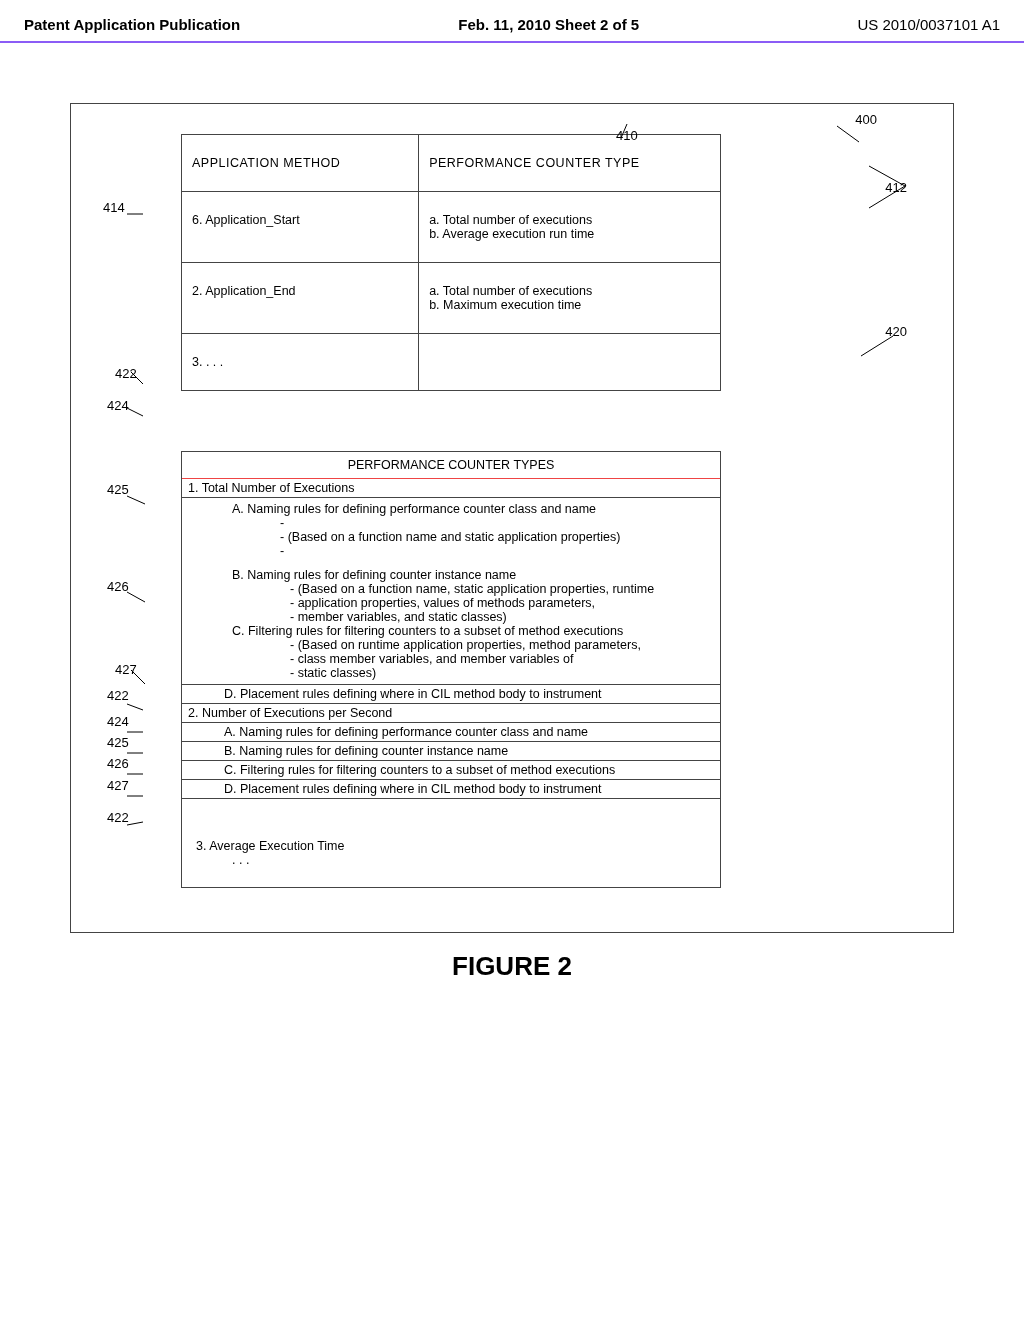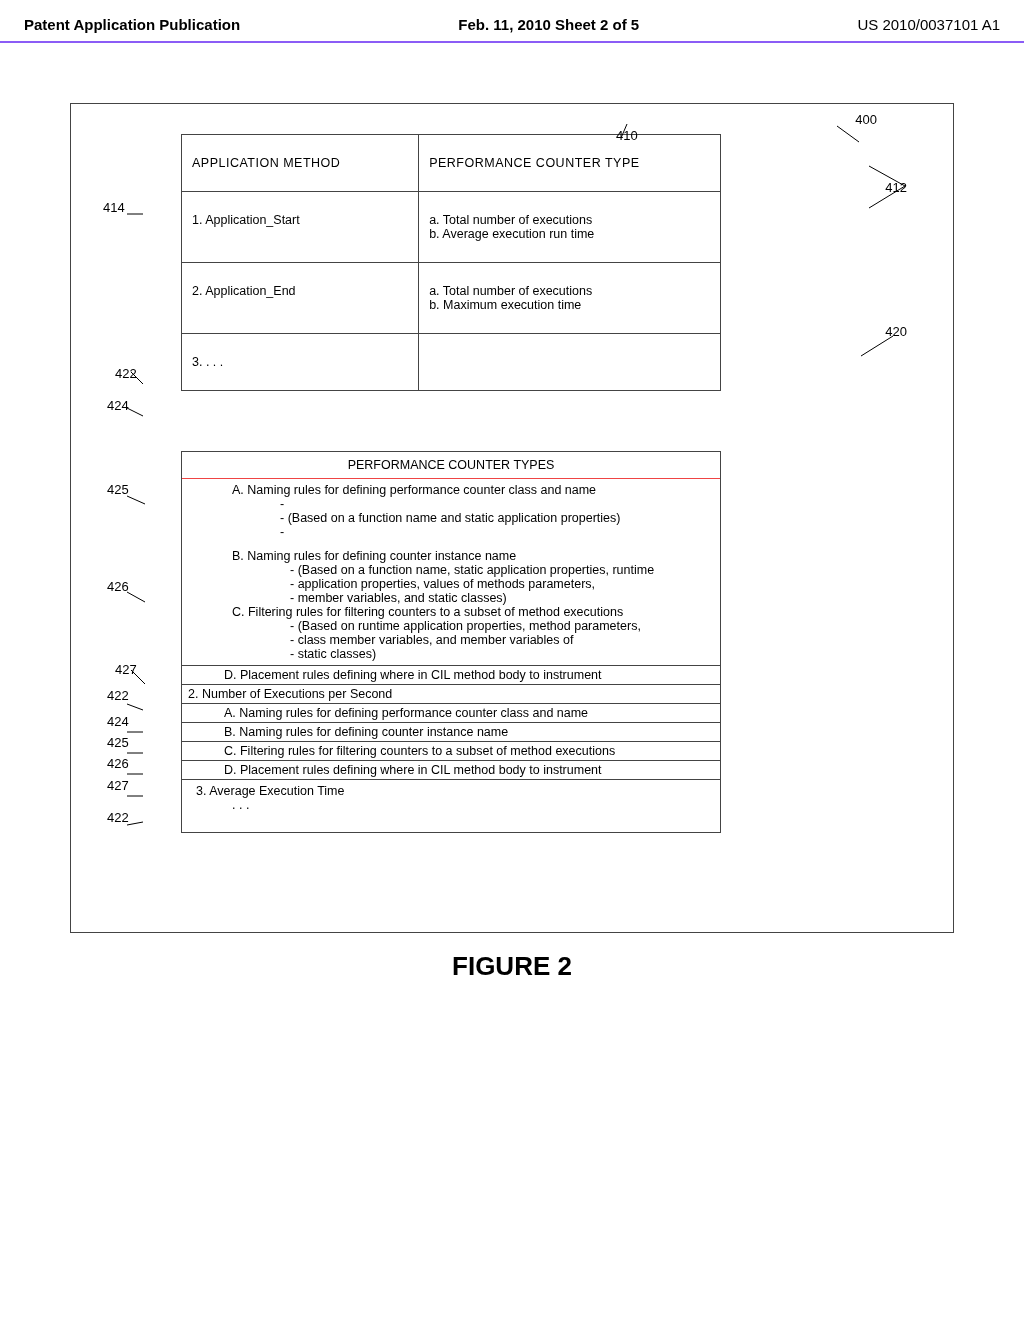--- a/index.html
+++ b/index.html
@@ -160,21 +160,21 @@
           <line x1="0" y1="3" x2="16" y2="0" stroke="#000"></line>
         </svg></span>
 
     <table class="t400">
       <tbody>
           <tr class="t400-head">
         <td style="width:44%;">APPLICATION METHOD</td>
         <td>PERFORMANCE COUNTER TYPE</td>
       </tr>
       <tr>
-        <td>1.  Application_Start</td>
+        <td>6.  Application_Start</td>
         <td>
           <div>a.  Total number of executions</div>
           <div>b.  Average execution run time</div>
         </td>
       </tr>
       <tr>
         <td>2.  Application_End</td>
         <td>
           <div>a.  Total number of executions</div>
           <div>b.  Maximum execution time</div>
@@ -183,20 +183,21 @@
       <tr>
         <td style="height:30px;">3.  .  .  .</td>
         <td></td>
       </tr>
     </tbody>
       </table>
 
     <div class="types-box">
       <div class="types-head">PERFORMANCE COUNTER TYPES</div>
 
+      <div class="types-row lvl1">1.  Total Number of Executions</div>
       <div class="types-row" style="padding-top:4px; padding-bottom:4px;">
         <div class="lvl2">A.  Naming rules for defining performance counter class and name</div>
         <div class="lvl3 blank">-</div>
         <div class="lvl3">-  (Based on a function name and static application properties)</div>
         <div class="lvl3 blank">-</div>
         <div style="height:10px"></div>
         <div class="lvl2">B.  Naming rules for defining counter instance name</div>
         <div class="lvl3b">-  (Based on a function name, static application properties, runtime</div>
         <div class="lvl3b">-  application properties, values of methods parameters,</div>
         <div class="lvl3b">-  member variables, and static classes)</div>
@@ -206,21 +207,21 @@
         <div class="lvl3b">-  static classes)</div>
       </div>
       <div class="types-row lvl2">D.  Placement rules defining where in CIL method body to instrument</div>
 
       <div class="types-row lvl1">2.  Number of Executions per Second</div>
       <div class="types-row lvl2">A.  Naming rules for defining performance counter class and name</div>
       <div class="types-row lvl2">B.  Naming rules for defining counter instance name</div>
       <div class="types-row lvl2">C.  Filtering rules for filtering counters to a subset of method executions</div>
       <div class="types-row lvl2">D.  Placement rules defining where in CIL method body to instrument</div>
 
-      <div class="types-row" style="padding:4px 10px 20px 8px;">
+      <div class="types-row" style="padding:4px 10px 20px 8px;margin-top:36px;">
         <div class="lvl1">3.  Average Execution Time</div>
         <div class="lvl2">.  .  .</div>
       </div>
     </div>
 
   </div>
   <div class="figure-title">FIGURE 2</div>
 </div>
 
 </body></html>

